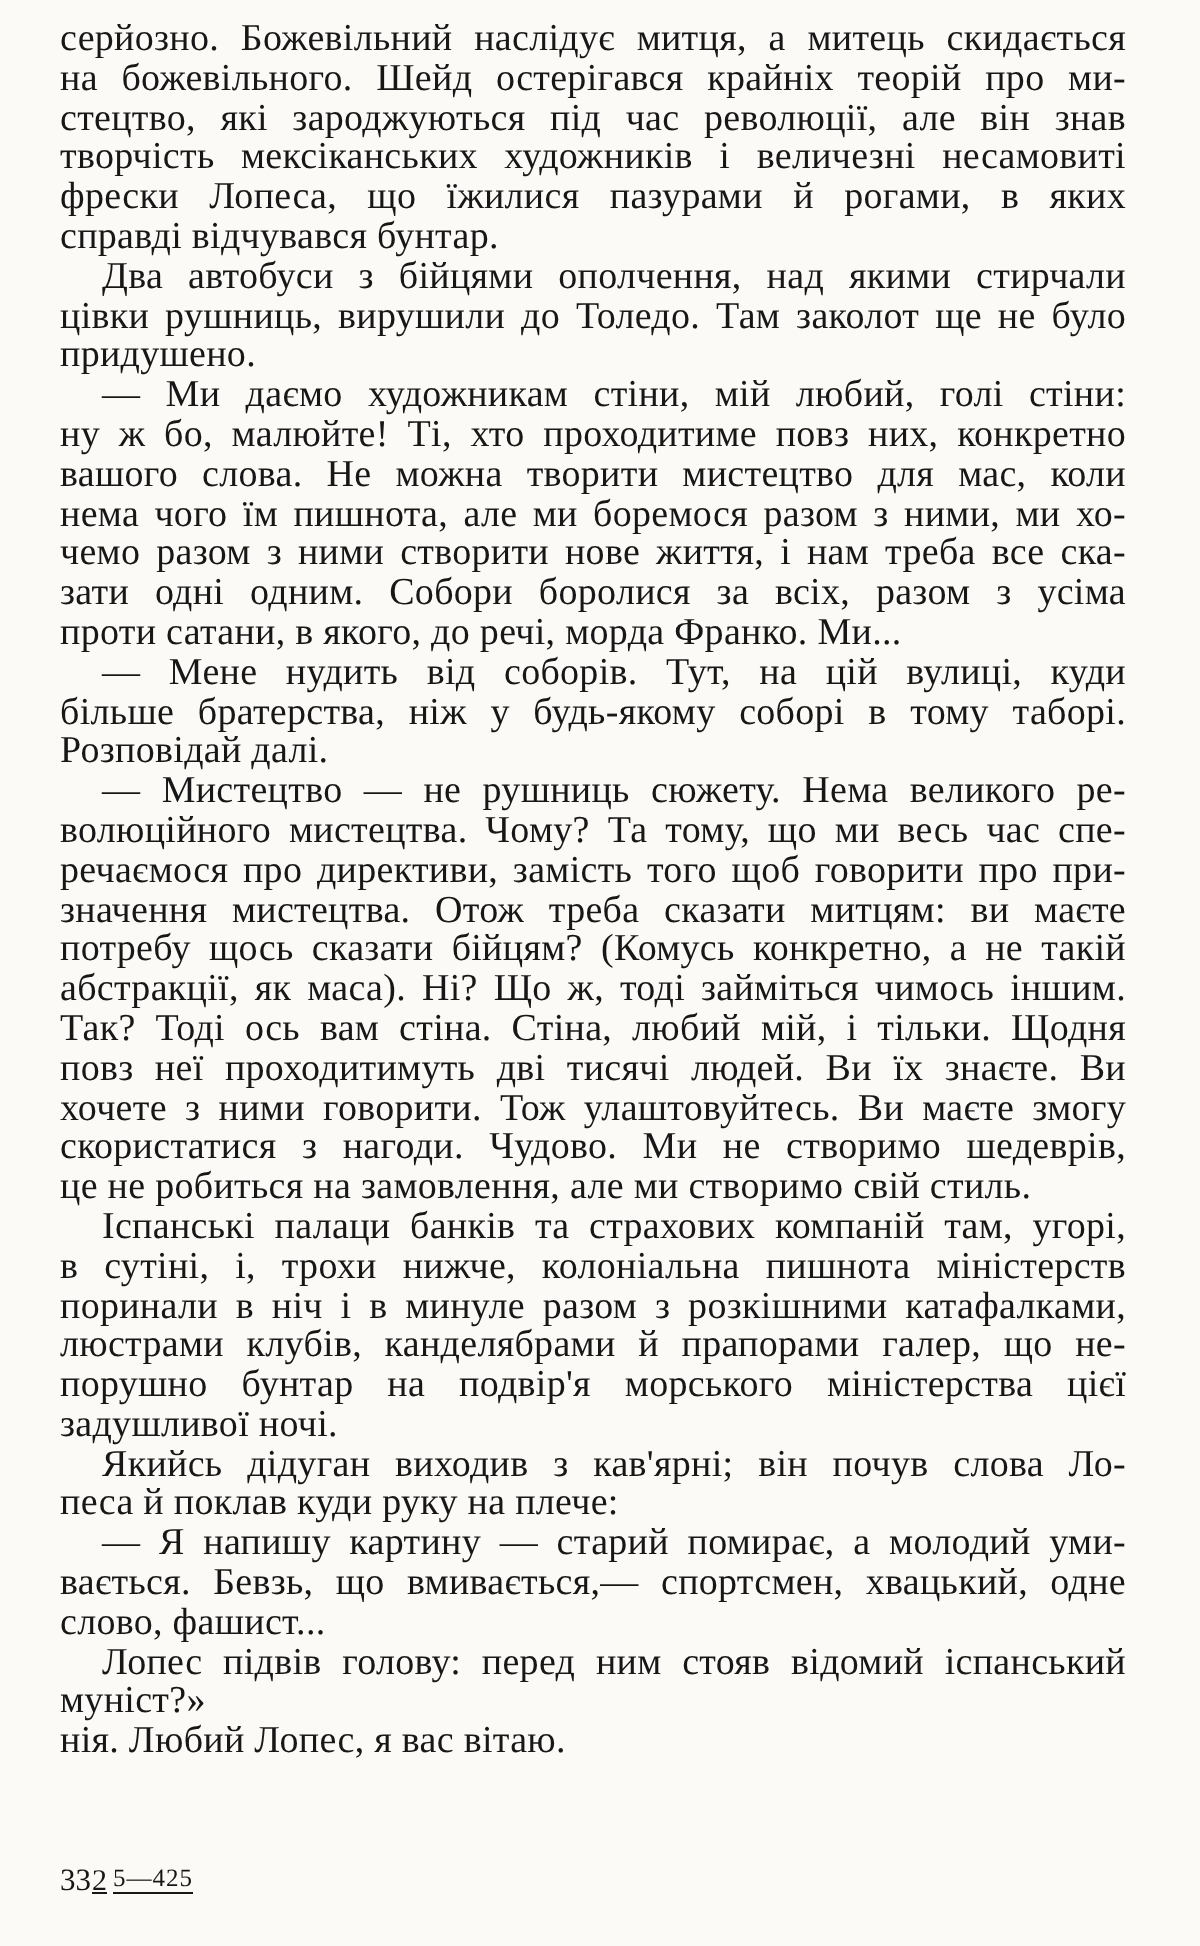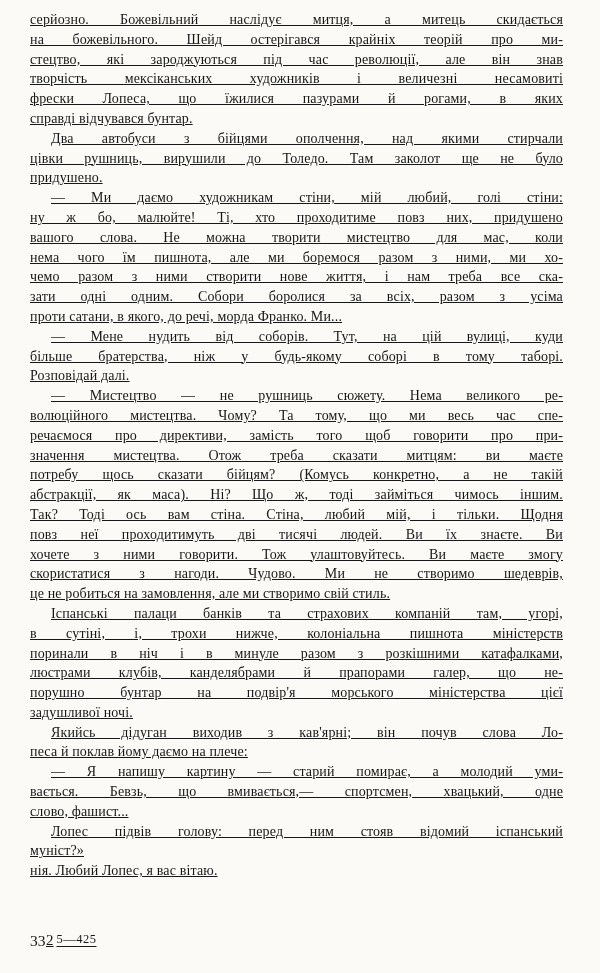--- a/index.html
+++ b/index.html
@@ -16,27 +16,26 @@
     font-family: "Liberation Serif", "DejaVu Serif", serif;
     color: #171717;
   }
   .text-block {
     position: absolute;
     left: 30px;
     top: 10px;
     width: 533px;
   }
   .line {
-    font-size: 14px;
+    font-size: 19px;
     line-height: 19.8px;
     text-align: justify;
     text-align-last: justify;
     letter-spacing: 0.15px;
     white-space: normal;
-    text-decoration: underline;
   }
   .line.indent {
     text-indent: 21px;
   }
   .line.plast {
     text-align-last: left;
   }
   .footer {
     position: absolute;
     left: 30px;
@@ -78,21 +77,21 @@
       <div class="line">серйозно. Божевільний наслідує митця, а митець скидається</div>
       <div class="line">на божевільного. Шейд остерігався крайніх теорій про ми-</div>
       <div class="line">стецтво, які зароджуються під час революції, але він знав</div>
       <div class="line">творчість мексіканських художників і величезні несамовиті</div>
       <div class="line">фрески Лопеса, що їжилися пазурами й рогами, в яких</div>
       <div class="line plast">справді відчувався бунтар.</div>
       <div class="line indent">Два автобуси з бійцями ополчення, над якими стирчали</div>
       <div class="line">цівки рушниць, вирушили до Толедо. Там заколот ще не було</div>
       <div class="line plast">придушено.</div>
       <div class="line indent">— Ми даємо художникам стіни, мій любий, голі стіни:</div>
-      <div class="line">ну ж бо, малюйте! Ті, хто проходитиме повз них, придушено</div>
+      <div class="line">ну ж бо, малюйте! Ті, хто проходитиме повз них, конкретно</div>
       <div class="line">вашого слова. Не можна творити мистецтво для мас, коли</div>
       <div class="line">нема чого їм пишнота, але ми боремося разом з ними, ми хо-</div>
       <div class="line">чемо разом з ними створити нове життя, і нам треба все ска-</div>
       <div class="line">зати одні одним. Собори боролися за всіх, разом з усіма</div>
       <div class="line plast">проти сатани, в якого, до речі, морда Франко. Ми...</div>
       <div class="line indent">— Мене нудить від соборів. Тут, на цій вулиці, куди</div>
       <div class="line">більше братерства, ніж у будь-якому соборі в тому таборі.</div>
       <div class="line plast">Розповідай далі.</div>
       <div class="line indent">— Мистецтво — не рушниць сюжету. Нема великого ре-</div>
       <div class="line">волюційного мистецтва. Чому? Та тому, що ми весь час спе-</div>
@@ -105,21 +104,21 @@
       <div class="line">хочете з ними говорити. Тож улаштовуйтесь. Ви маєте змогу</div>
       <div class="line">скористатися з нагоди. Чудово. Ми не створимо шедеврів,</div>
       <div class="line plast">це не робиться на замовлення, але ми створимо свій стиль.</div>
       <div class="line indent">Іспанські палаци банків та страхових компаній там, угорі,</div>
       <div class="line">в сутіні, і, трохи нижче, колоніальна пишнота міністерств</div>
       <div class="line">поринали в ніч і в минуле разом з розкішними катафалками,</div>
       <div class="line">люстрами клубів, канделябрами й прапорами галер, що не-</div>
       <div class="line">порушно бунтар на подвір'я морського міністерства цієї</div>
       <div class="line plast">задушливої ночі.</div>
       <div class="line indent">Якийсь дідуган виходив з кав'ярні; він почув слова Ло-</div>
-      <div class="line plast">песа й поклав йому даємо на плече:</div>
+      <div class="line plast">песа й поклав куди руку на плече:</div>
       <div class="line indent">— Я напишу картину — старий помирає, а молодий уми-</div>
       <div class="line">вається. Бевзь, що вмивається,— спортсмен, хвацький, одне</div>
       <div class="line plast">слово, фашист...</div>
       <div class="line indent">Лопес підвів голову: перед ним стояв відомий іспанський</div>
       <div class="line plast">муніст?»</div>
       <div class="line plast">нія. Любий Лопес, я вас вітаю.</div>
     </div>
 
   <div class="footer">
     <div class="page-number">33</div>

